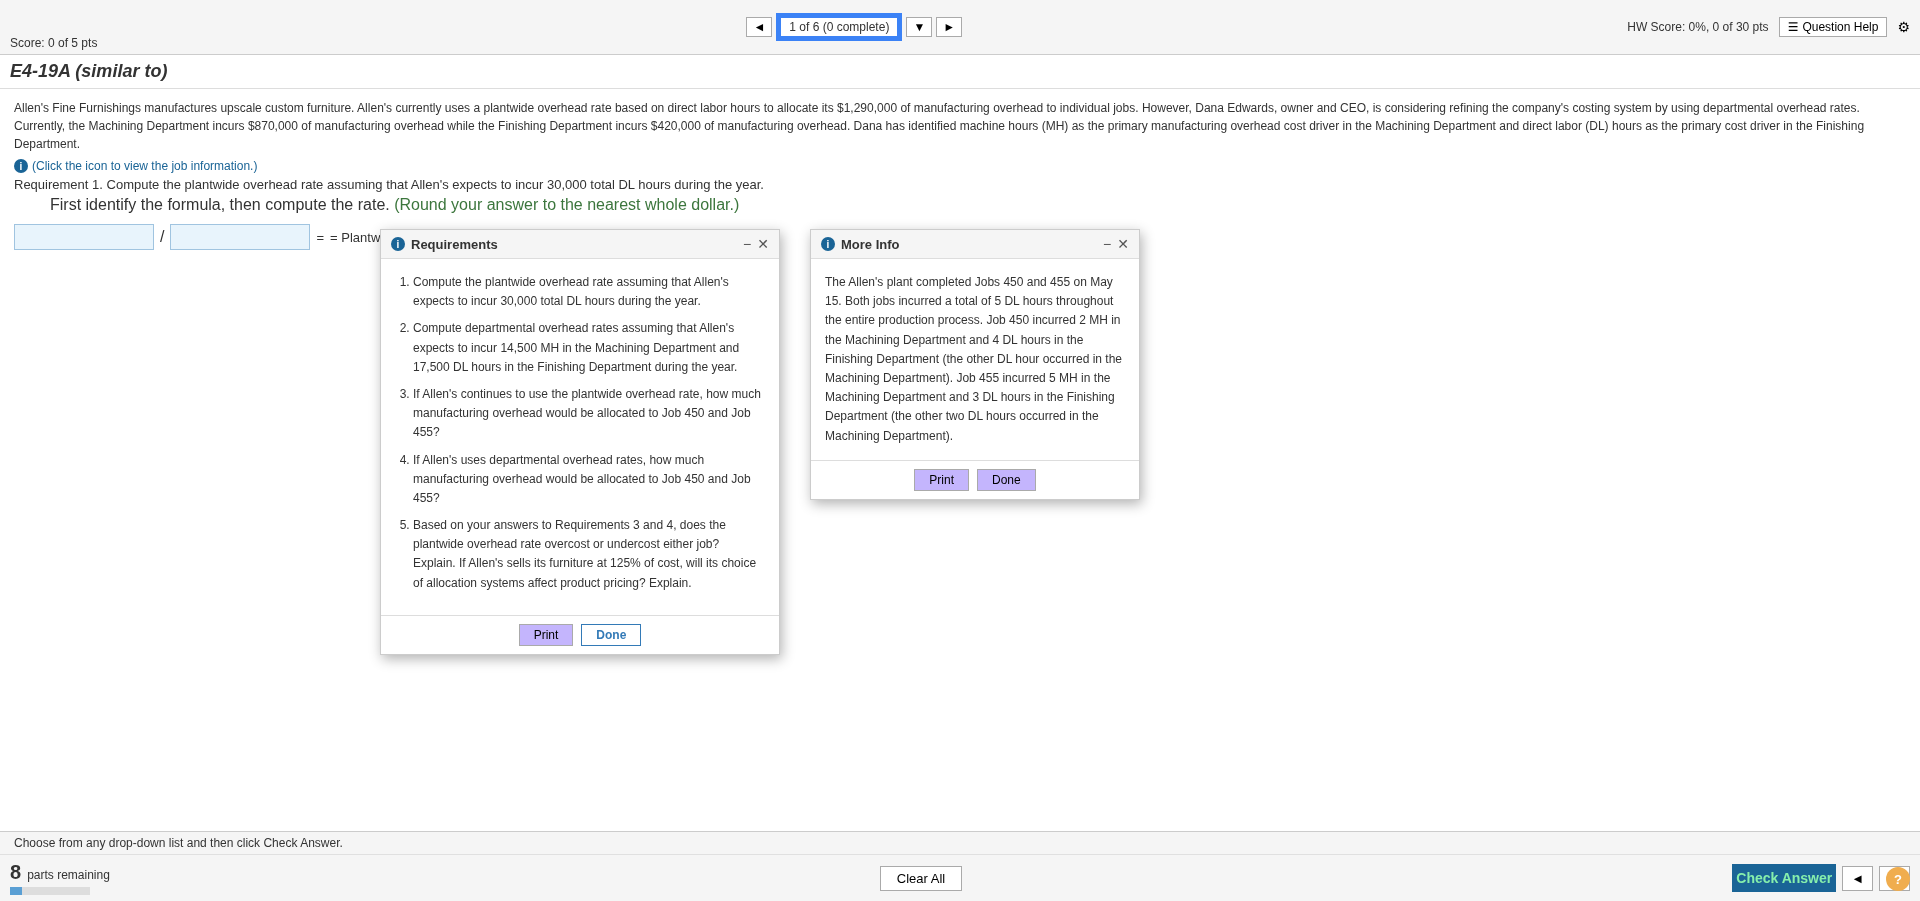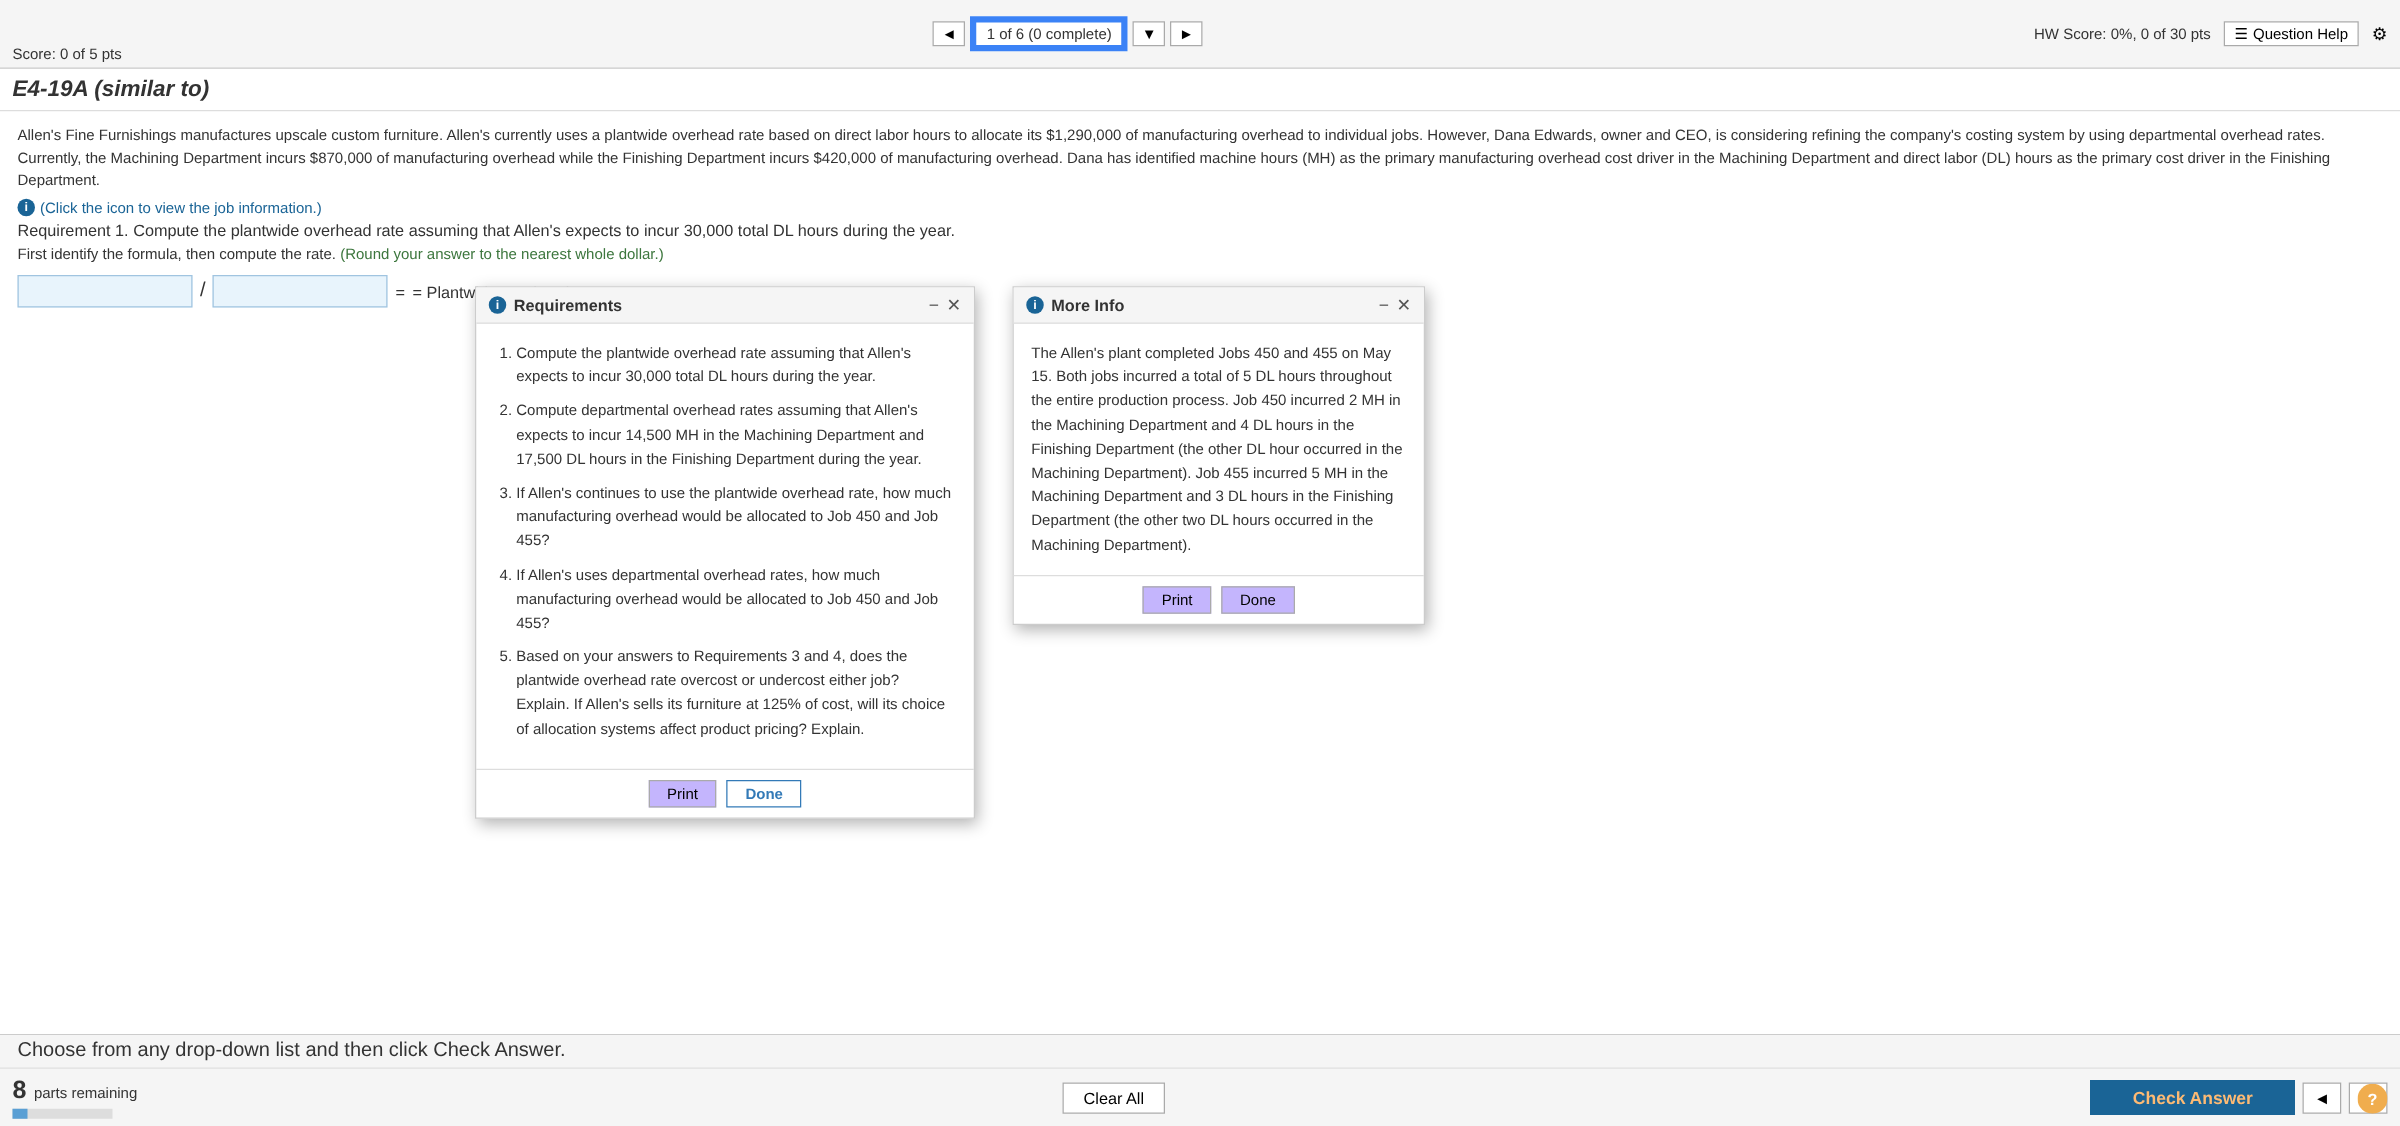--- a/index.html
+++ b/index.html
@@ -57,21 +57,21 @@
     .info-link { display: flex; align-items: center; gap: 4px; font-size: 12px; color: #1a6496; cursor: pointer; margin-bottom: 4px; }
     .info-icon-circle {
       width: 14px; height: 14px; border-radius: 50%; background: #1a6496;
       color: #fff; display: inline-flex; align-items: center; justify-content: center;
       font-size: 10px; font-weight: bold; flex-shrink: 0;
     }
     .req-link { font-size: 12px; margin-bottom: 10px; }
     .req-link a { color: #1a6496; }
 
     .requirement-header { font-size: 13px; font-weight: normal; margin-bottom: 4px; }
-    .req-instruction { font-size: 12px; margin-bottom: 10px; }
+    .req-instruction { font-size: 16px; margin-bottom: 10px; margin-left: 36px; }
     .green-text { color: #3c763d; }
 
     .formula-row { display: flex; align-items: center; gap: 6px; margin-bottom: 20px; }
     .formula-input {
       border: 1px solid #a0c4e0;
       background: #e8f4fc;
       width: 140px;
       height: 26px;
       padding: 2px 6px;
     }
@@ -133,21 +133,21 @@
     .bottom-bar {
       position: fixed;
       bottom: 0;
       left: 0;
       right: 0;
       border-top: 1px solid #ccc;
       background: #f5f5f5;
     }
     .bottom-instruction {
       padding: 4px 14px;
-      font-size: 16px;
+      font-size: 12px;
       border-bottom: 1px solid #e0e0e0;
     }
     .bottom-actions {
       display: flex;
       align-items: center;
       justify-content: space-between;
       padding: 6px 10px;
     }
     .parts-remaining { display: flex; flex-direction: column; font-size: 12px; }
     .parts-number { font-size: 20px; font-weight: bold; }
@@ -157,23 +157,23 @@
     .clear-all-btn {
       border: 1px solid #aaa;
       background: #fff;
       padding: 4px 16px;
       cursor: pointer;
       font-size: 13px;
     }
     .bottom-right { display: flex; align-items: center; gap: 6px; }
     .check-answer-btn {
       background: #1a6496;
-      color: #fdba74;
+      color: #86efac;
       border: none;
-      padding: 6px 34px;
+      padding: 6px 4px;
       font-size: 14px;
       cursor: pointer;
       font-weight: bold;
     }
     .nav-arrow-btn {
       border: 1px solid #aaa;
       background: #fff;
       padding: 4px 8px;
       cursor: pointer;
       font-size: 13px;

